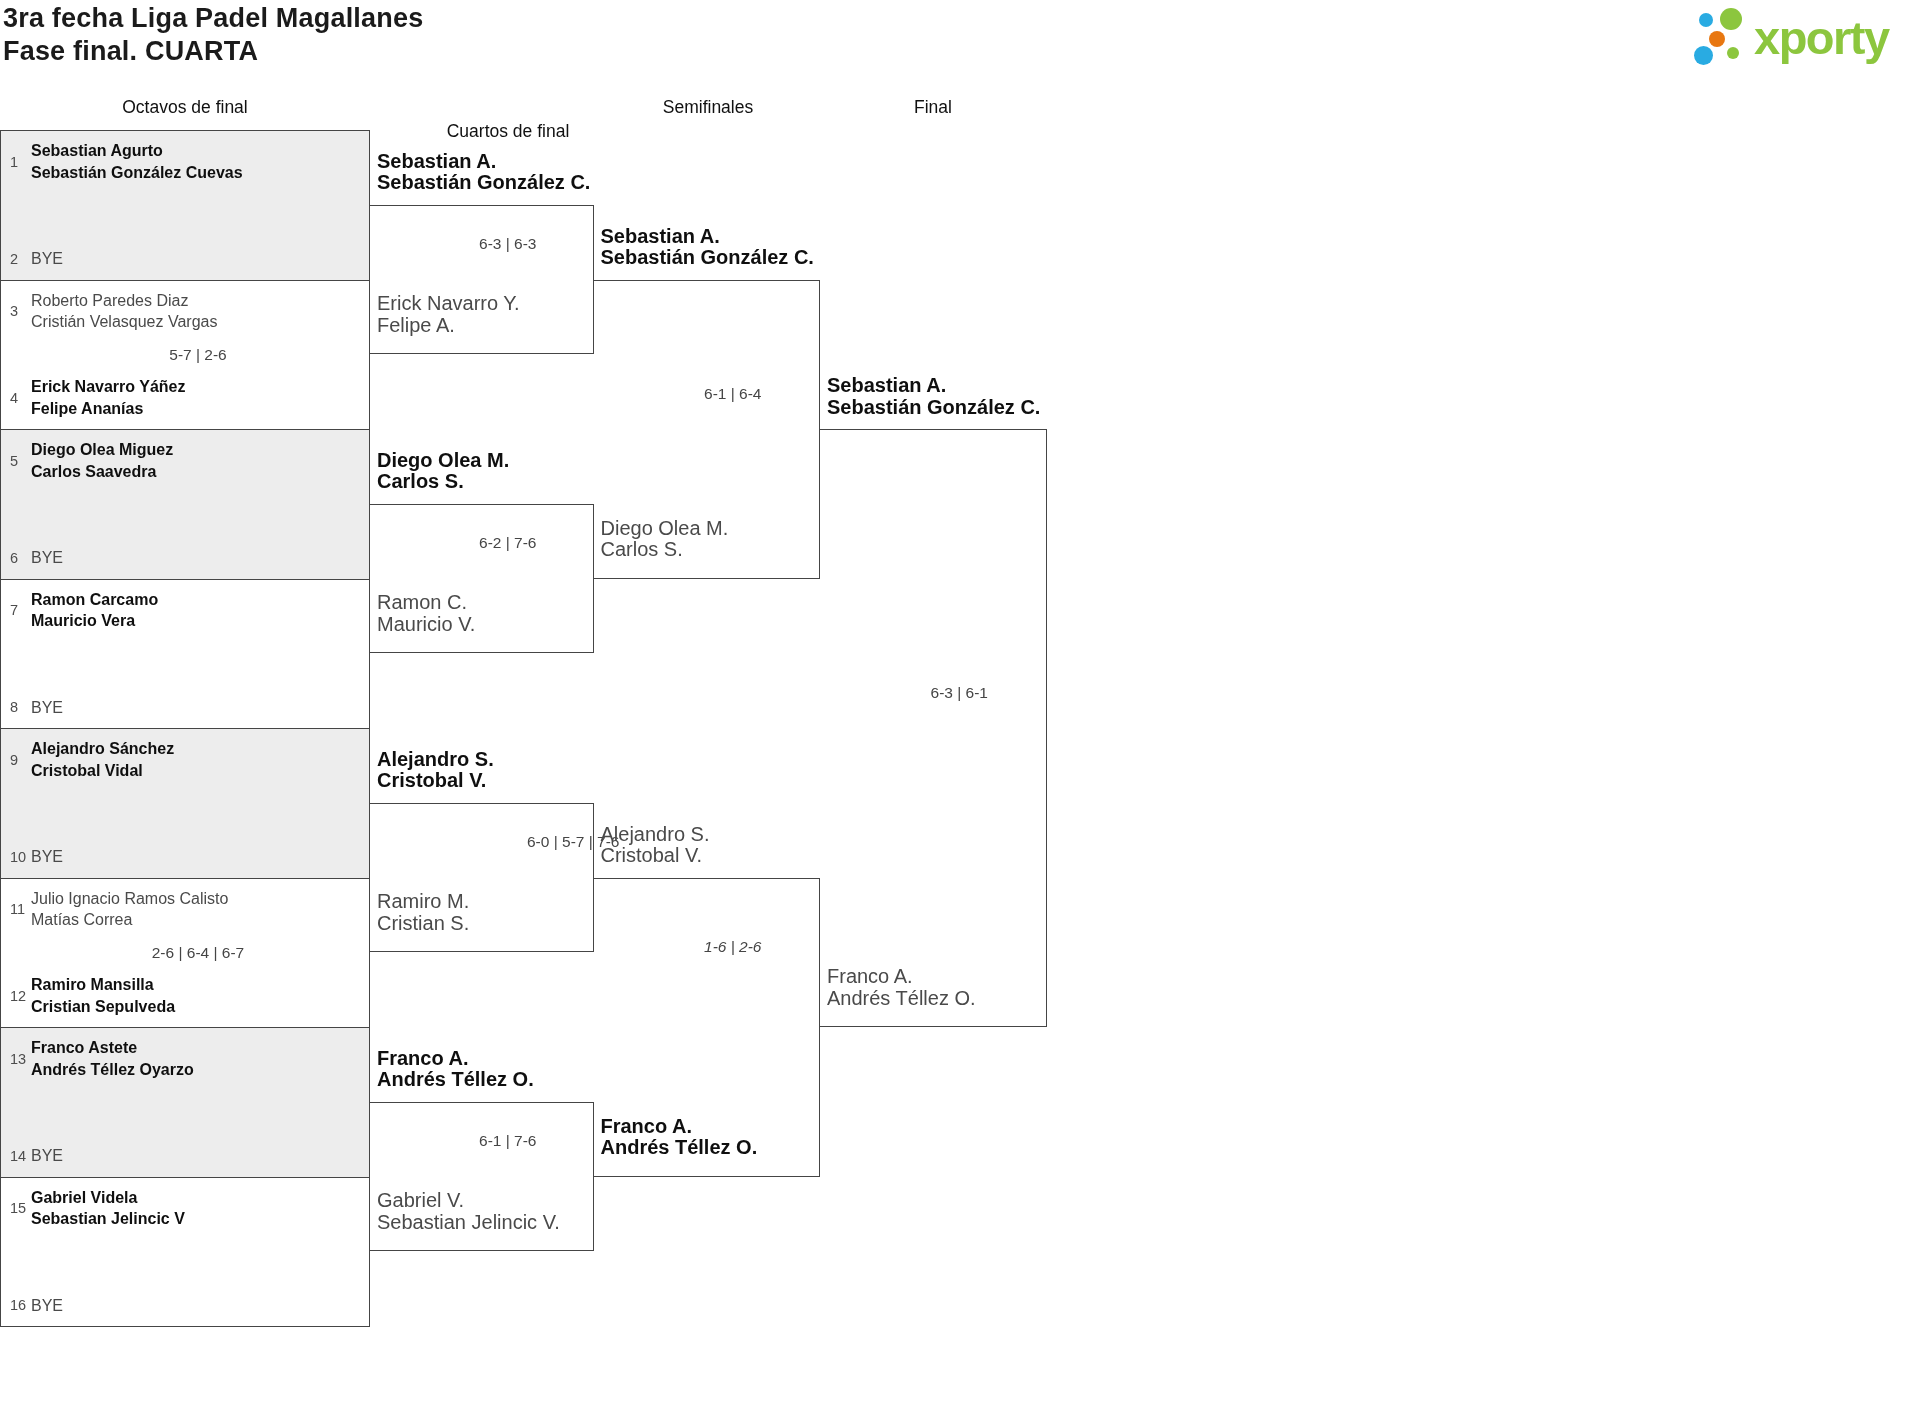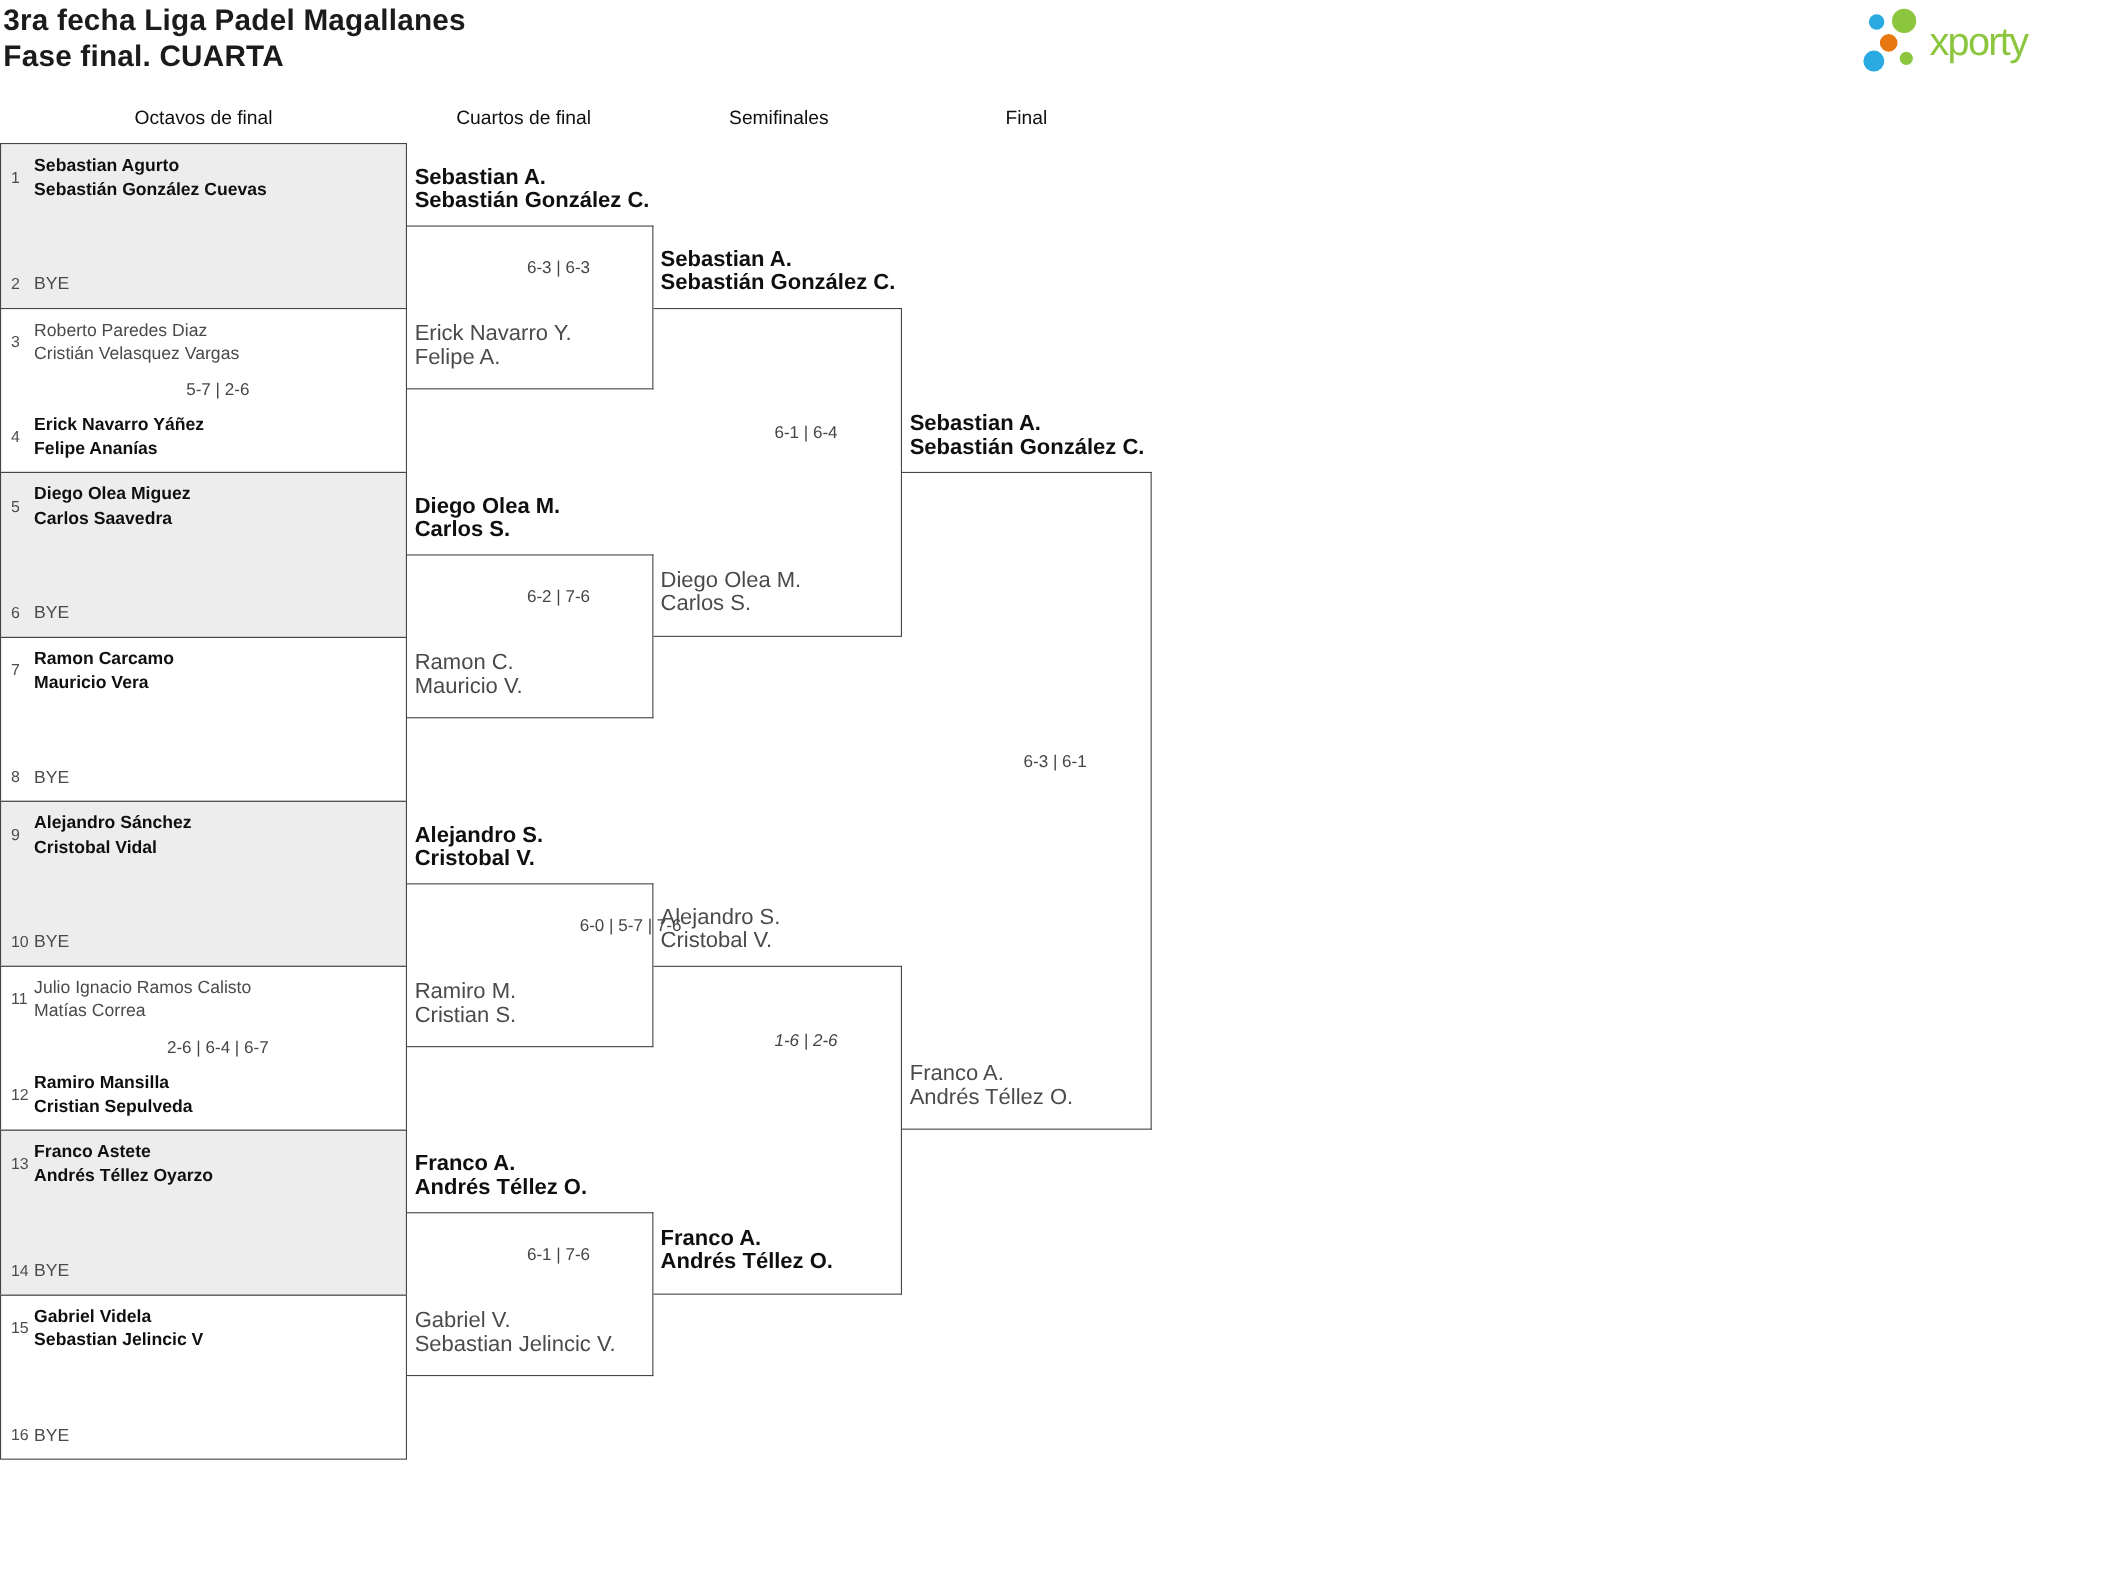--- a/index.html
+++ b/index.html
@@ -10,21 +10,21 @@
   .title{position:absolute;left:3px;top:2px;font-size:27px;line-height:33px;font-weight:700;color:#1b1b1b;letter-spacing:.2px;}
   .title div{white-space:nowrap;}
 
   .logo{position:absolute;left:1690px;top:5px;width:228px;height:74px;}
   .dot{position:absolute;border-radius:50%;}
   .d1{left:9px;top:8px;width:14px;height:14px;}
   .d2{left:30px;top:3px;width:22px;height:22px;}
   .d3{left:19px;top:26px;width:16px;height:16px;}
   .d4{left:4px;top:41px;width:19px;height:19px;}
   .d5{left:37px;top:42px;width:12px;height:12px;}
-  .logo-text{position:absolute;left:64px;top:0;font-size:36px;line-height:66px;font-weight:400;letter-spacing:-1.5px;color:var(--green);}
+  .logo-text{position:absolute;left:64px;top:0;font-size:47px;line-height:66px;font-weight:700;letter-spacing:-1.5px;color:var(--green);}
 
   .round-header{position:absolute;top:96px;width:280px;margin-left:-140px;text-align:center;
                 font-size:17.5px;line-height:22px;color:#101010;}
 
   .r1-box{position:absolute;left:0;width:370px;border:1px solid var(--border);box-sizing:border-box;background:#fff;}
   .r1-box.shaded{background:var(--shaded);}
   .entry{position:absolute;left:9px;right:6px;display:flex;align-items:center;}
   .entry.top{top:9px;}
   .entry.bot{bottom:10px;}
   .seed{flex:none;width:21px;font-size:14.5px;color:var(--seed);}
@@ -52,21 +52,21 @@
     <span class="dot d1" style="background: var(--blue);"></span>
     <span class="dot d2" style="background: var(--green);"></span>
     <span class="dot d3" style="background: var(--orange);"></span>
     <span class="dot d4" style="background: var(--blue);"></span>
     <span class="dot d5" style="background: var(--green);"></span>
     <span class="logo-text">xporty</span>
   </div>
 
   <div id="headers">
       <div class="round-header" style="left: 185px;">Octavos de final</div>
-      <div class="round-header" style="left: 476px;">Cuartos de final</div>
+      <div class="round-header" style="left: 508px; margin-top: 24px;">Cuartos de final</div>
       <div class="round-header" style="left: 708px;">Semifinales</div>
       <div class="round-header" style="left: 933px;">Final</div>
     </div>
 
   <div id="bracket">
       <div class="r1-box shaded" style="top: 130px; height: 150.5px;">
         <div class="entry top">
           <div class="seed">1</div>
           <div class="names w">
             <div>Sebastian Agurto</div>

